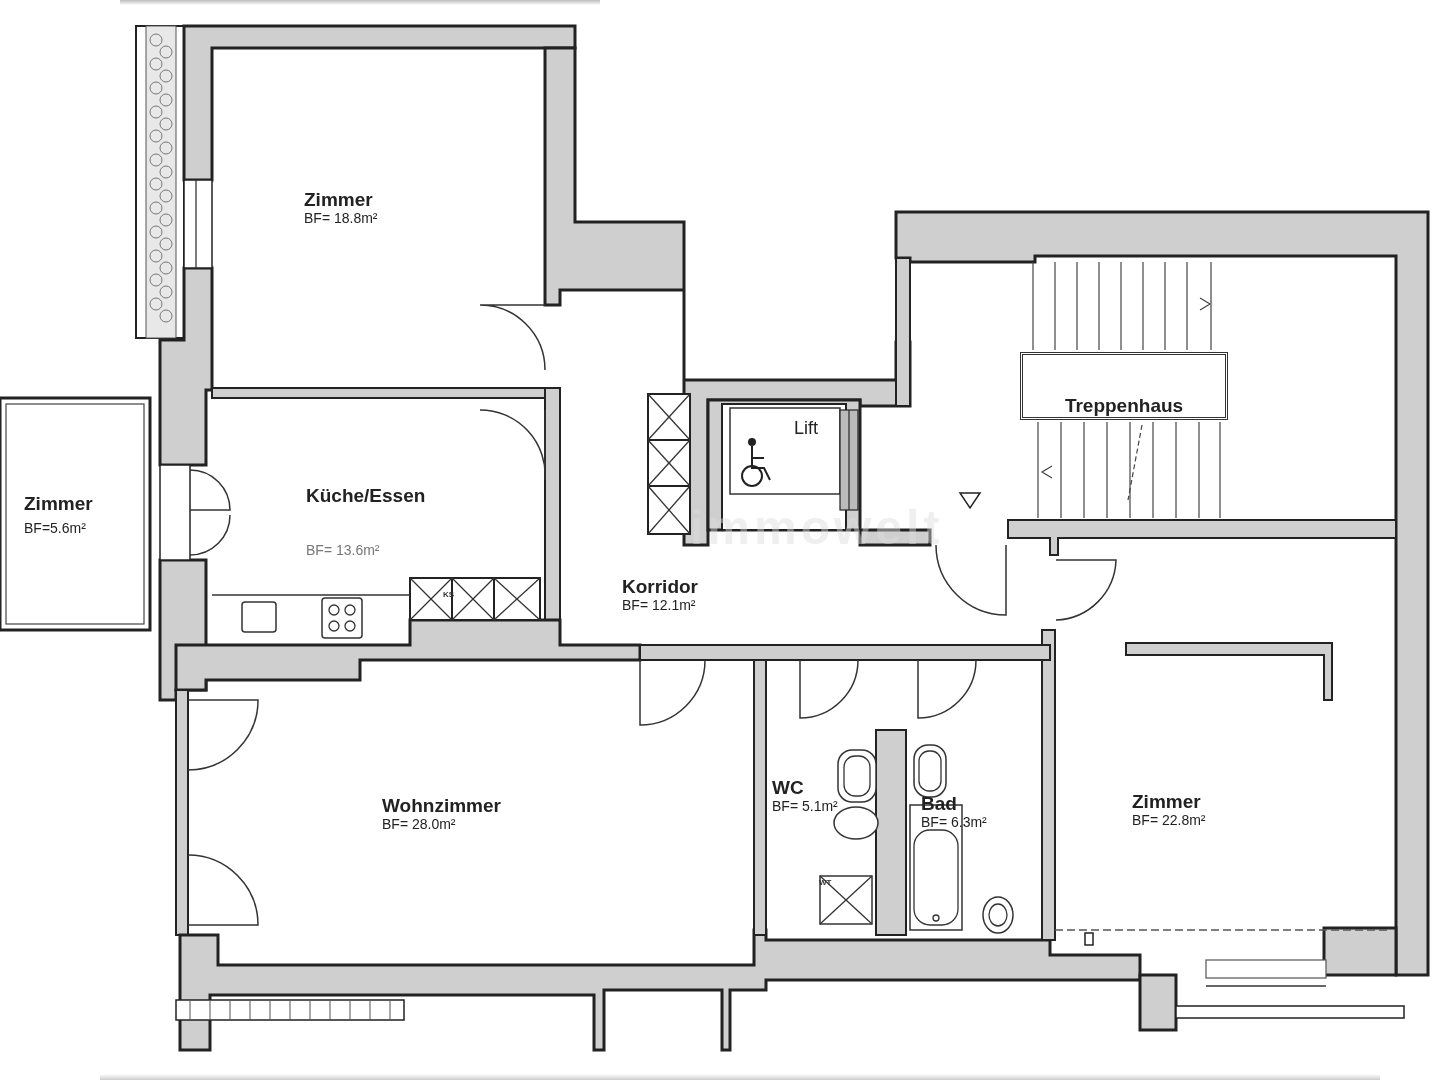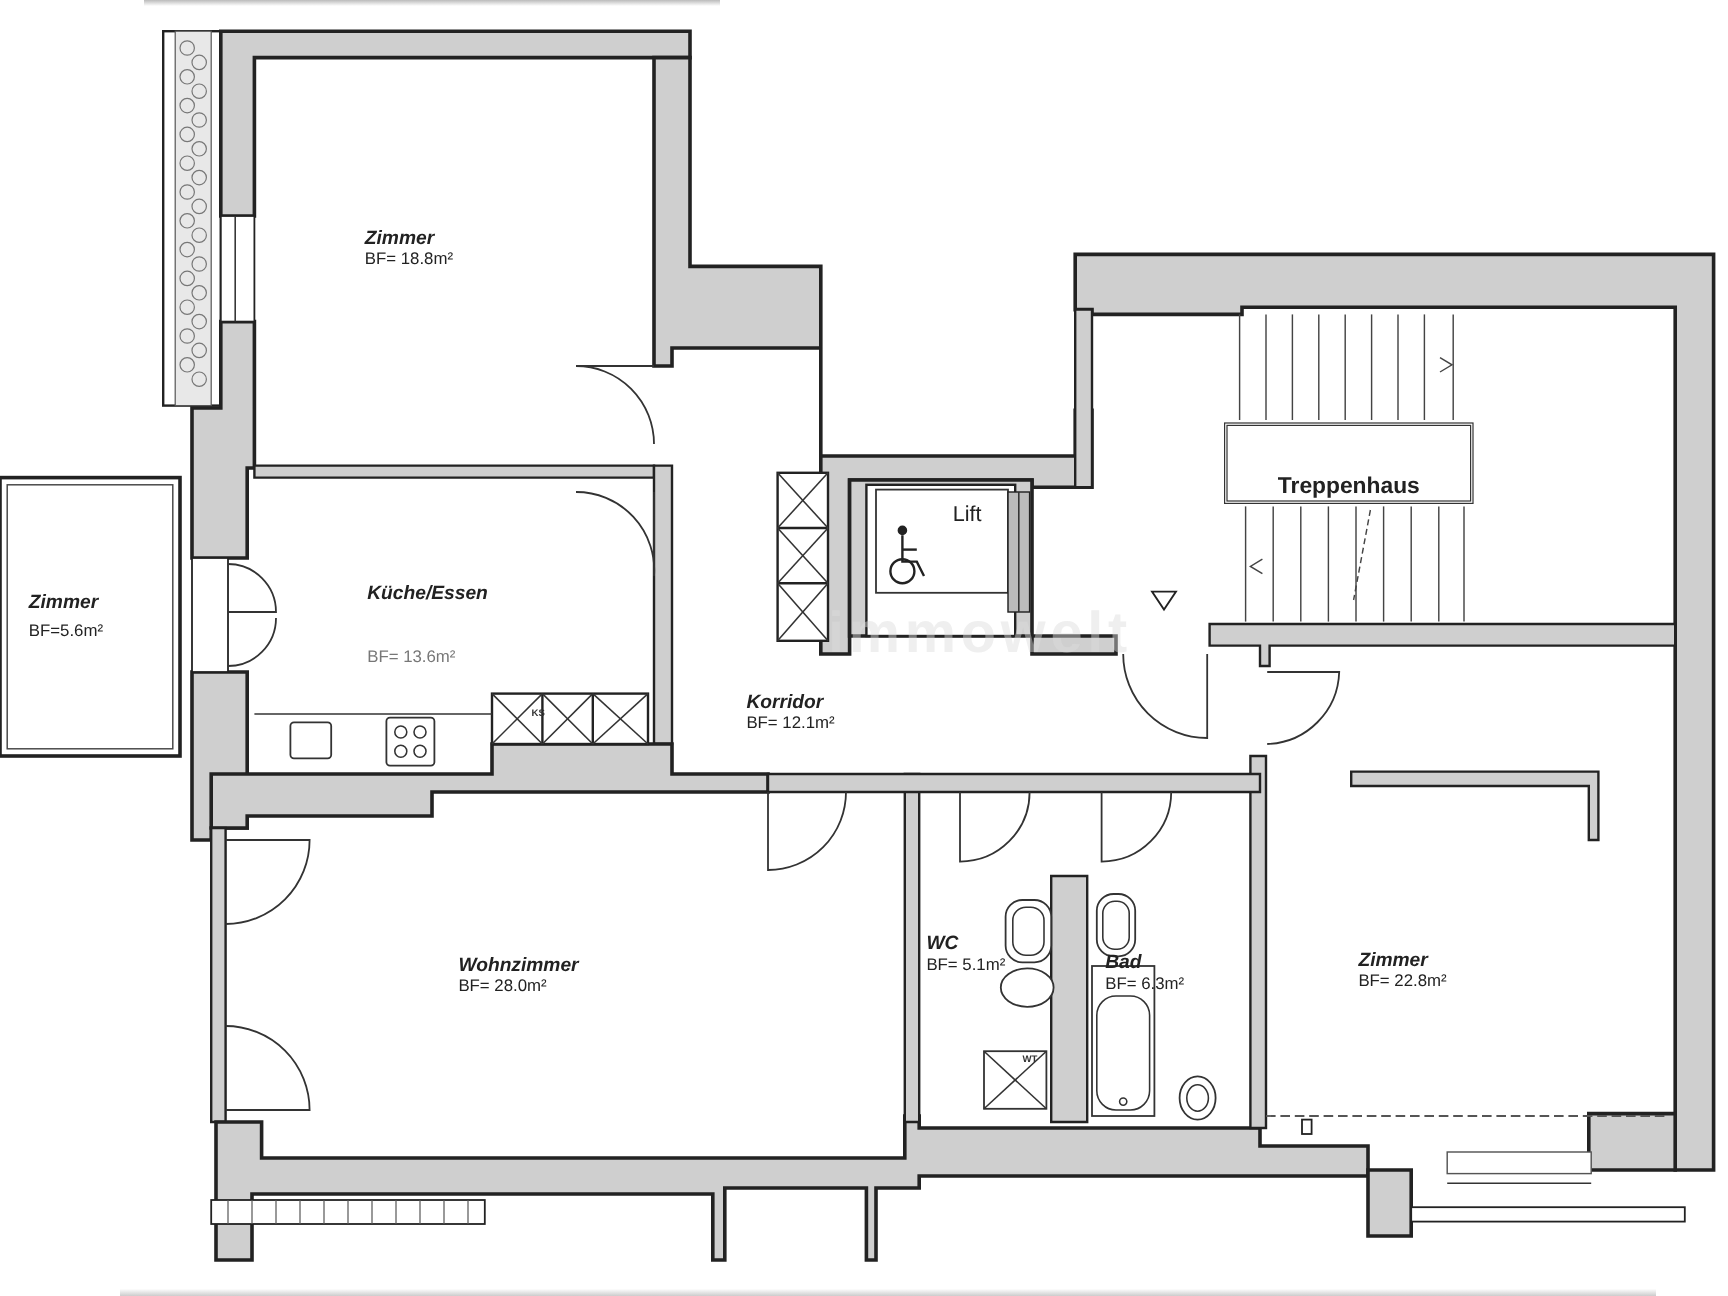--- a/index.html
+++ b/index.html
@@ -4,21 +4,21 @@
 <style>
   html, body { margin:0; padding:0; background:#ffffff; }
   body { width:1440px; height:1080px; overflow:hidden; position:relative; font-family:"Liberation Sans", sans-serif; }
   #plan { position:absolute; left:0; top:0; width:1440px; height:1080px; }
   .wall { fill:#cfcfcf; stroke:#222; stroke-width:3; }
   .wall-thin { fill:#cfcfcf; stroke:#222; stroke-width:2; }
   .line { fill:none; stroke:#222; stroke-width:2; }
   .thin { fill:none; stroke:#333; stroke-width:1.3; }
   .door { fill:none; stroke:#333; stroke-width:1.5; }
   .label { position:absolute; font-family:"Liberation Sans", sans-serif; color:#222; line-height:1.1; }
-  .label .name { font-weight:bold; font-size:16px; display:block;font-style:italic; }
+  .label .name { font-weight:bold; font-size:19px; display:block; }
   .label .area { font-size:14px; display:block; }
   .label.grey .area { color:#777;margin-top:36px; }
   .treppen-box { position:absolute; left:1020px; top:352px; width:208px; height:68px; border:3px double #333; box-sizing:border-box; background:#fff; display:flex; align-items:flex-end; justify-content:center; }
   .treppen-box span { font-weight:bold; font-size:19px; color:#222; }
   .lift-label { position:absolute; left:794px; top:418px; font-size:18px; color:#222; }
   .small-tag { position:absolute; font-size:8px; font-weight:bold; color:#333; }
   .watermark { position:absolute; left:690px; top:500px; font-size:48px; font-weight:bold; color:rgba(220,220,220,0.45); letter-spacing:4px; pointer-events:none; }
   .edge-shadow-top { position:absolute; left:120px; top:0; width:480px; height:5px; background:linear-gradient(to bottom, #bbb, #fff); }
   .edge-shadow-bottom { position:absolute; left:100px; top:1074px; width:1280px; height:6px; background:linear-gradient(to top, #ccc, #fff); }
 </style>
@@ -272,16 +272,16 @@
   <span class="name">Zimmer</span>
   <span class="area">BF= 22.8m²</span>
 </div>
 
 <div class="treppen-box">
   <span>Treppenhaus</span>
 </div>
 <div class="lift-label">Lift</div>
 
 <div class="small-tag" style="left:443px;top:590px;">KS</div>
-<div class="small-tag" style="left:852px;top:878px;">WT</div>
+<div class="small-tag" style="left:819px;top:878px;">WT</div>
 
 <div class="watermark">immowelt</div>
 <div class="edge-shadow-bottom"></div>
 
 </body></html>

